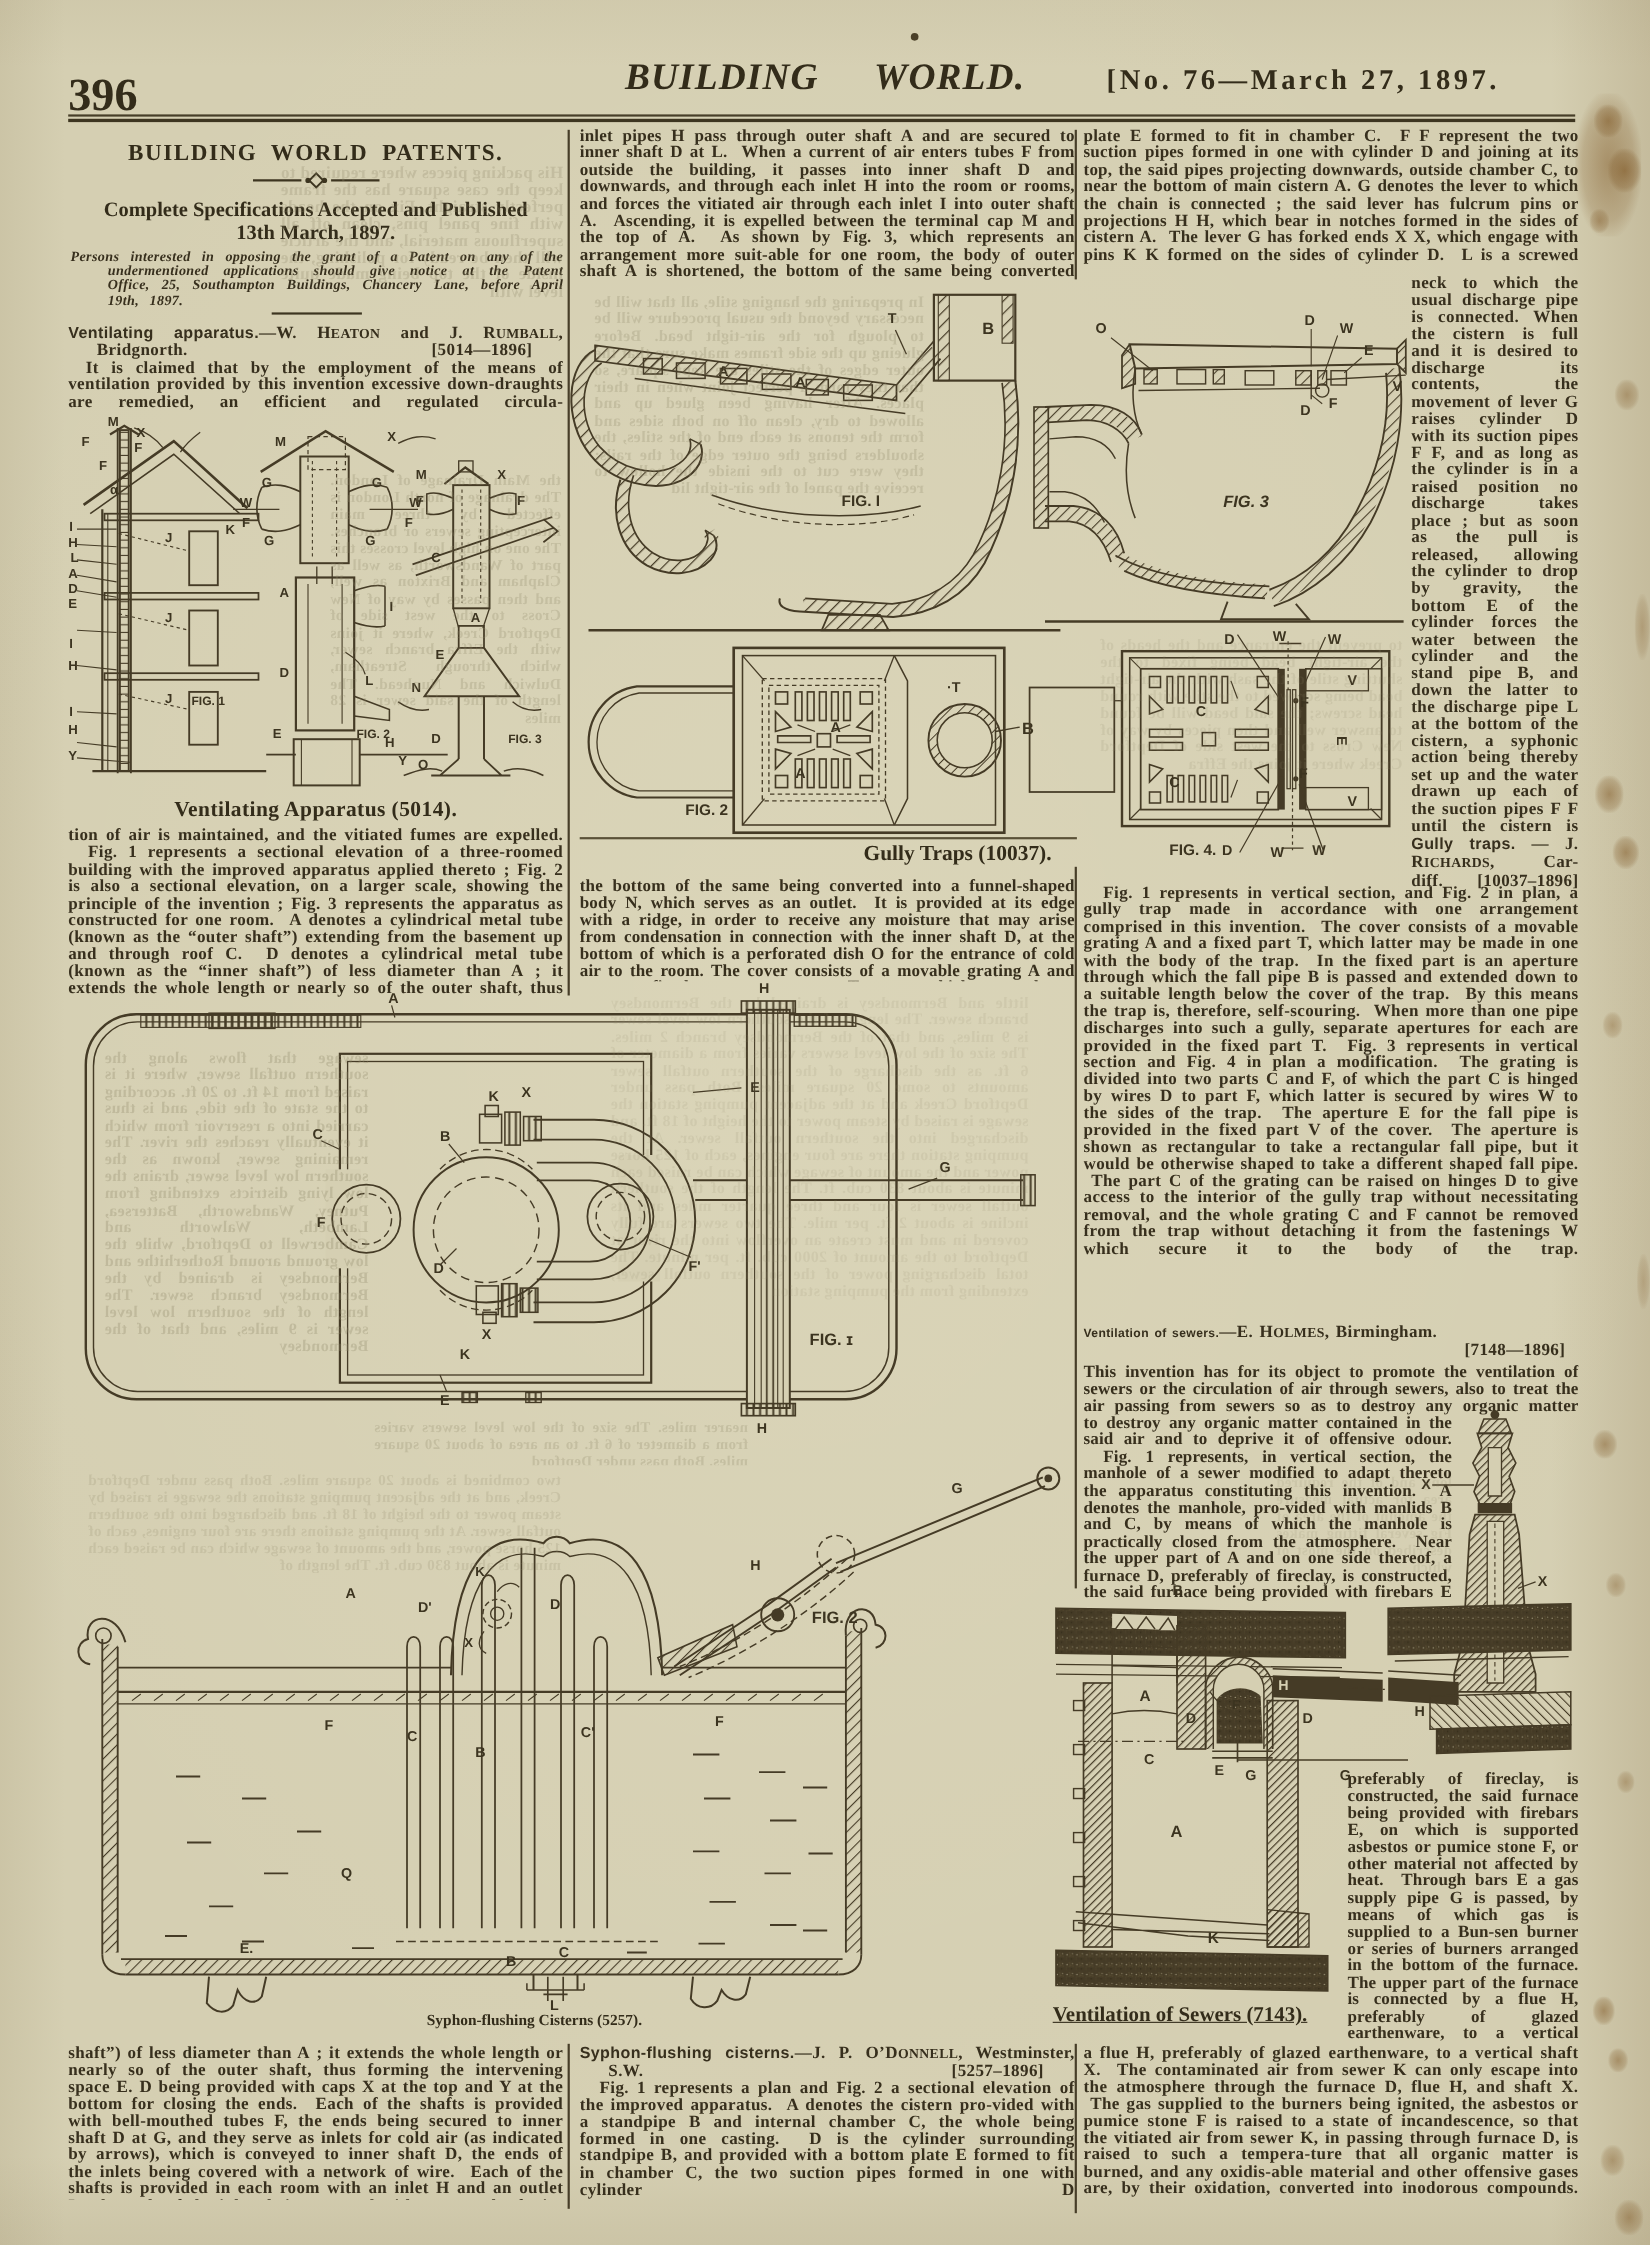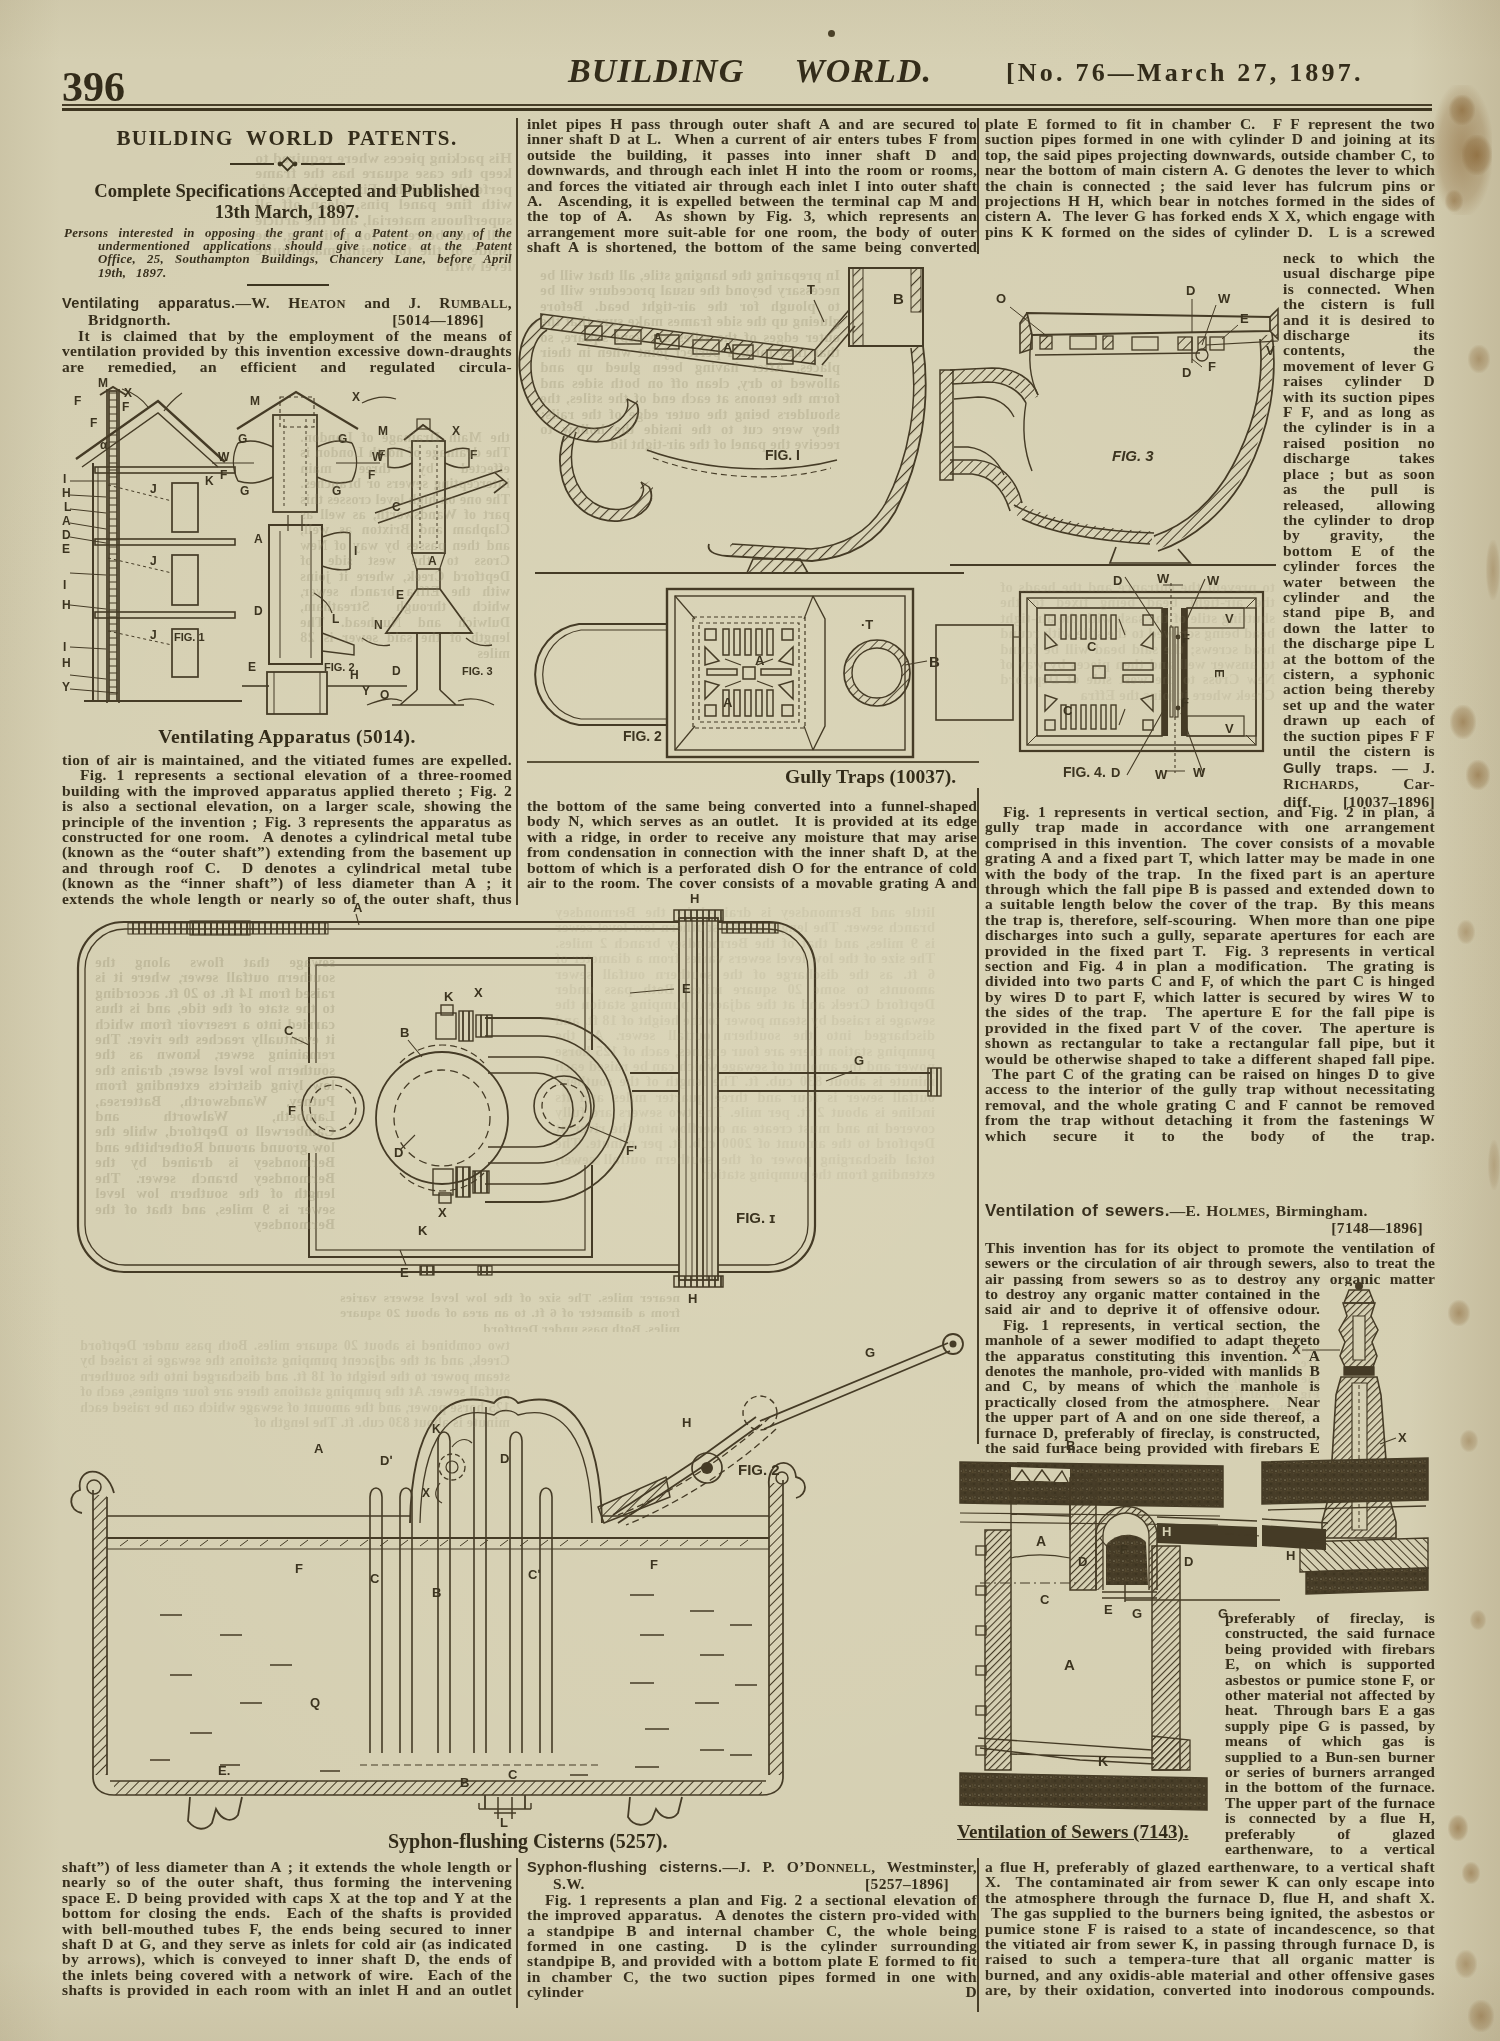--- a/index.html
+++ b/index.html
@@ -473,21 +473,21 @@
 </div>
 <div class="t" style="left:1283px;top:760px;width:152px;height:50px;">
 <p class="ni jall"><span style="font-family:'Liberation Sans',sans-serif;font-size:14.6px;">Gully traps.</span> — J. R<span style="font-size:12.5px;">ICHARDS</span>, Car-diff.&nbsp;[10037–1896]</p>
 </div>
 
 <div class="t jall" style="left:985px;top:804px;width:450px;height:385px;">
 <p>Fig. 1 represents in vertical section, and Fig. 2 in plan, a gully trap made in accordance with one arrangement comprised in this invention. &nbsp;The cover consists of a movable grating A and a fixed part T, which latter may be made in one with the body of the trap. &nbsp;In the fixed part is an aperture through which the fall pipe B is passed and extended down to a suitable length below the cover of the trap. &nbsp;By this means the trap is, therefore, self-scouring. &nbsp;When more than one pipe discharges into such a gully, separate apertures for each are provided in the fixed part T. &nbsp;Fig. 3 represents in vertical section and Fig. 4 in plan a modification. &nbsp;The grating is divided into two parts C and F, of which the part C is hinged by wires D to part F, which latter is secured by wires W to the sides of the trap. &nbsp;The aperture E for the fall pipe is provided in the fixed part V of the cover. &nbsp;The aperture is shown as rectangular to take a rectangular fall pipe, but it would be otherwise shaped to take a different shaped fall pipe. &nbsp;The part C of the grating can be raised on hinges D to give access to the interior of the gully trap without necessitating removal, and the whole grating C and F cannot be removed from the trap without detaching it from the fastenings W which secure it to the body of the trap.</p>
 </div>
 
 <div class="t" style="left:985px;top:1203px;width:450px;height:36px;">
-<p class="ni" style="text-align:left;"><span style="font-family:'Liberation Sans',sans-serif;font-size:17px;">Ventilation&nbsp;of&nbsp;sewers.</span>—E. H<span style="font-size:12.5px;">OLMES</span>, Birmingham.</p>
+<p class="ni" style="text-align:left;"><span style="font-family:'Liberation Sans',sans-serif;font-size:11px;">Ventilation&nbsp;of&nbsp;sewers.</span>—E. H<span style="font-size:12.5px;">OLMES</span>, Birmingham.</p>
 <p class="ni" style="text-align:right;padding-right:12px;">[7148—1896]</p>
 </div>
 
 <div class="t jall" style="left:985px;top:1240px;width:450px;height:46px;letter-spacing:.1px;">
 <p class="ni">This invention has for its object to promote the ventilation of sewers or the circulation of air through sewers, also to treat the air passing from sewers so as to destroy any organic matter contained in the said air and to deprive it of offensive odour</p>
 </div>
 <div class="t jall" style="left:985px;top:1286px;width:335px;height:170px;letter-spacing:.1px;">
 <p class="ni">to destroy any organic matter contained in the said air and to deprive it of offensive odour.</p>
 <p>Fig. 1 represents, in vertical section, the manhole of a sewer modified to adapt thereto the apparatus constituting this invention. &nbsp;A denotes the manhole, pro-vided with manlids B and C, by means of which the manhole is practically closed from the atmosphere. &nbsp;Near the upper part of A and on one side thereof, a furnace D, preferably of fireclay, is constructed, the said furnace being provided with firebars E</p>
 </div>
@@ -748,21 +748,21 @@
  <text x="795" y="22">G</text>
       <text x="612" y="92">H</text>
  <text x="148" y="440">E.</text>
       <text x="390" y="452">B</text>
       <text x="438" y="444">C</text>
  <text x="240" y="372">Q</text>
  <text x="430" y="492">L</text>
  <text x="668" y="140" font-size="15">F​IG. 2</text>
 </g>
 </svg>
-<div class="cap" style="left:388px;top:1830px;font-size:20px;">Syphon-flushing Cisterns (5257).</div>
+<div class="cap" style="left:388px;top:1830px;font-size:14px;">Syphon-flushing Cisterns (5257).</div>
 
 <div class="t jall" style="left:62px;top:1859px;width:450px;height:141px;">
 <p class="ni">shaft”) of less diameter than A&nbsp;; it extends the whole length or nearly so of the outer shaft, thus forming the intervening space E. D being provided with caps X at the top and Y at the bottom for closing the ends. &nbsp;Each of the shafts is provided with bell-mouthed tubes F, the ends being secured to inner shaft D at G, and they serve as inlets for cold air (as indicated by arrows), which is conveyed to inner shaft D, the ends of the inlets being covered with a network of wire. &nbsp;Each of the shafts is provided in each room with an inlet H and an outlet I&nbsp;; the ends of the inlets being covered with a network of wire and each of the shafts provided with caps at the top</p>
 </div>
 
 <div class="t jall" style="left:527px;top:1859px;width:450px;height:141px;">
 <div class="jall"><span style="font-family:'Liberation Sans',sans-serif;font-size:14.6px;">Syphon-flushing&nbsp;cisterns.</span>—J.&nbsp;P.&nbsp;O’D<span style="font-size:12.5px;">ONNELL</span>, Westminster,</div>
 <div style="padding-left:26px;">S.W.<span style="float:right;padding-right:28px;">[5257–1896]</span></div>
 <p>Fig. 1 represents a plan and Fig. 2 a sectional elevation of the improved apparatus. &nbsp;A denotes the cistern pro-vided with a standpipe B and internal chamber C, the whole being formed in one casting. &nbsp;D is the cylinder surrounding standpipe B, and provided with a bottom plate E formed to fit in chamber C, the two suction pipes formed in one with cylinder D</p>
 </div>

